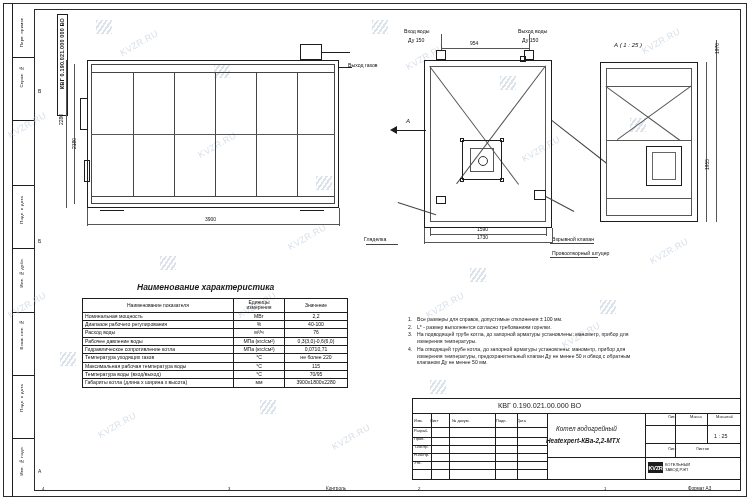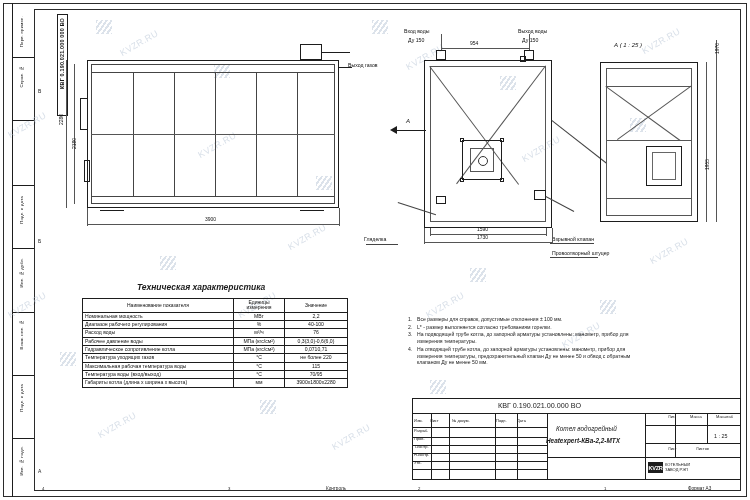--- a/index.html
+++ b/index.html
@@ -289,21 +289,21 @@
     <div class="ln lnh" style="left:606px;top:198px;width:86px;background:#555;"></div>
     <div class="box" style="left:646px;top:146px;width:36px;height:40px;"></div>
     <div class="box" style="left:652px;top:152px;width:24px;height:28px;border-color:#666;"></div>
 
     <div class="ln lnv thin" style="left:716px;top:40px;height:182px;"></div>
     <div class="ln lnv thin" style="left:706px;top:62px;height:160px;"></div>
     <div class="dim" style="left:714px;top:54px;transform:rotate(-90deg);transform-origin:left top;">1970</div>
     <div class="dim" style="left:704px;top:170px;transform:rotate(-90deg);transform-origin:left top;">1955</div>
   </div>
 
-  <div class="ttitle" style="left:137px;top:282px;">Техническая характеристика</div>
+  <div class="ttitle" style="left:137px;top:282px;">Наименование характеристика</div>
   <table class="spec" style="left:82px;top:298px;">
     <thead>
       <tr>
         <th class="c-name">Наименование показателя</th>
         <th class="c-unit">Единицы измерения</th>
         <th class="c-val">Значение</th>
       </tr>
     </thead>
     <tbody>
       <tr>

